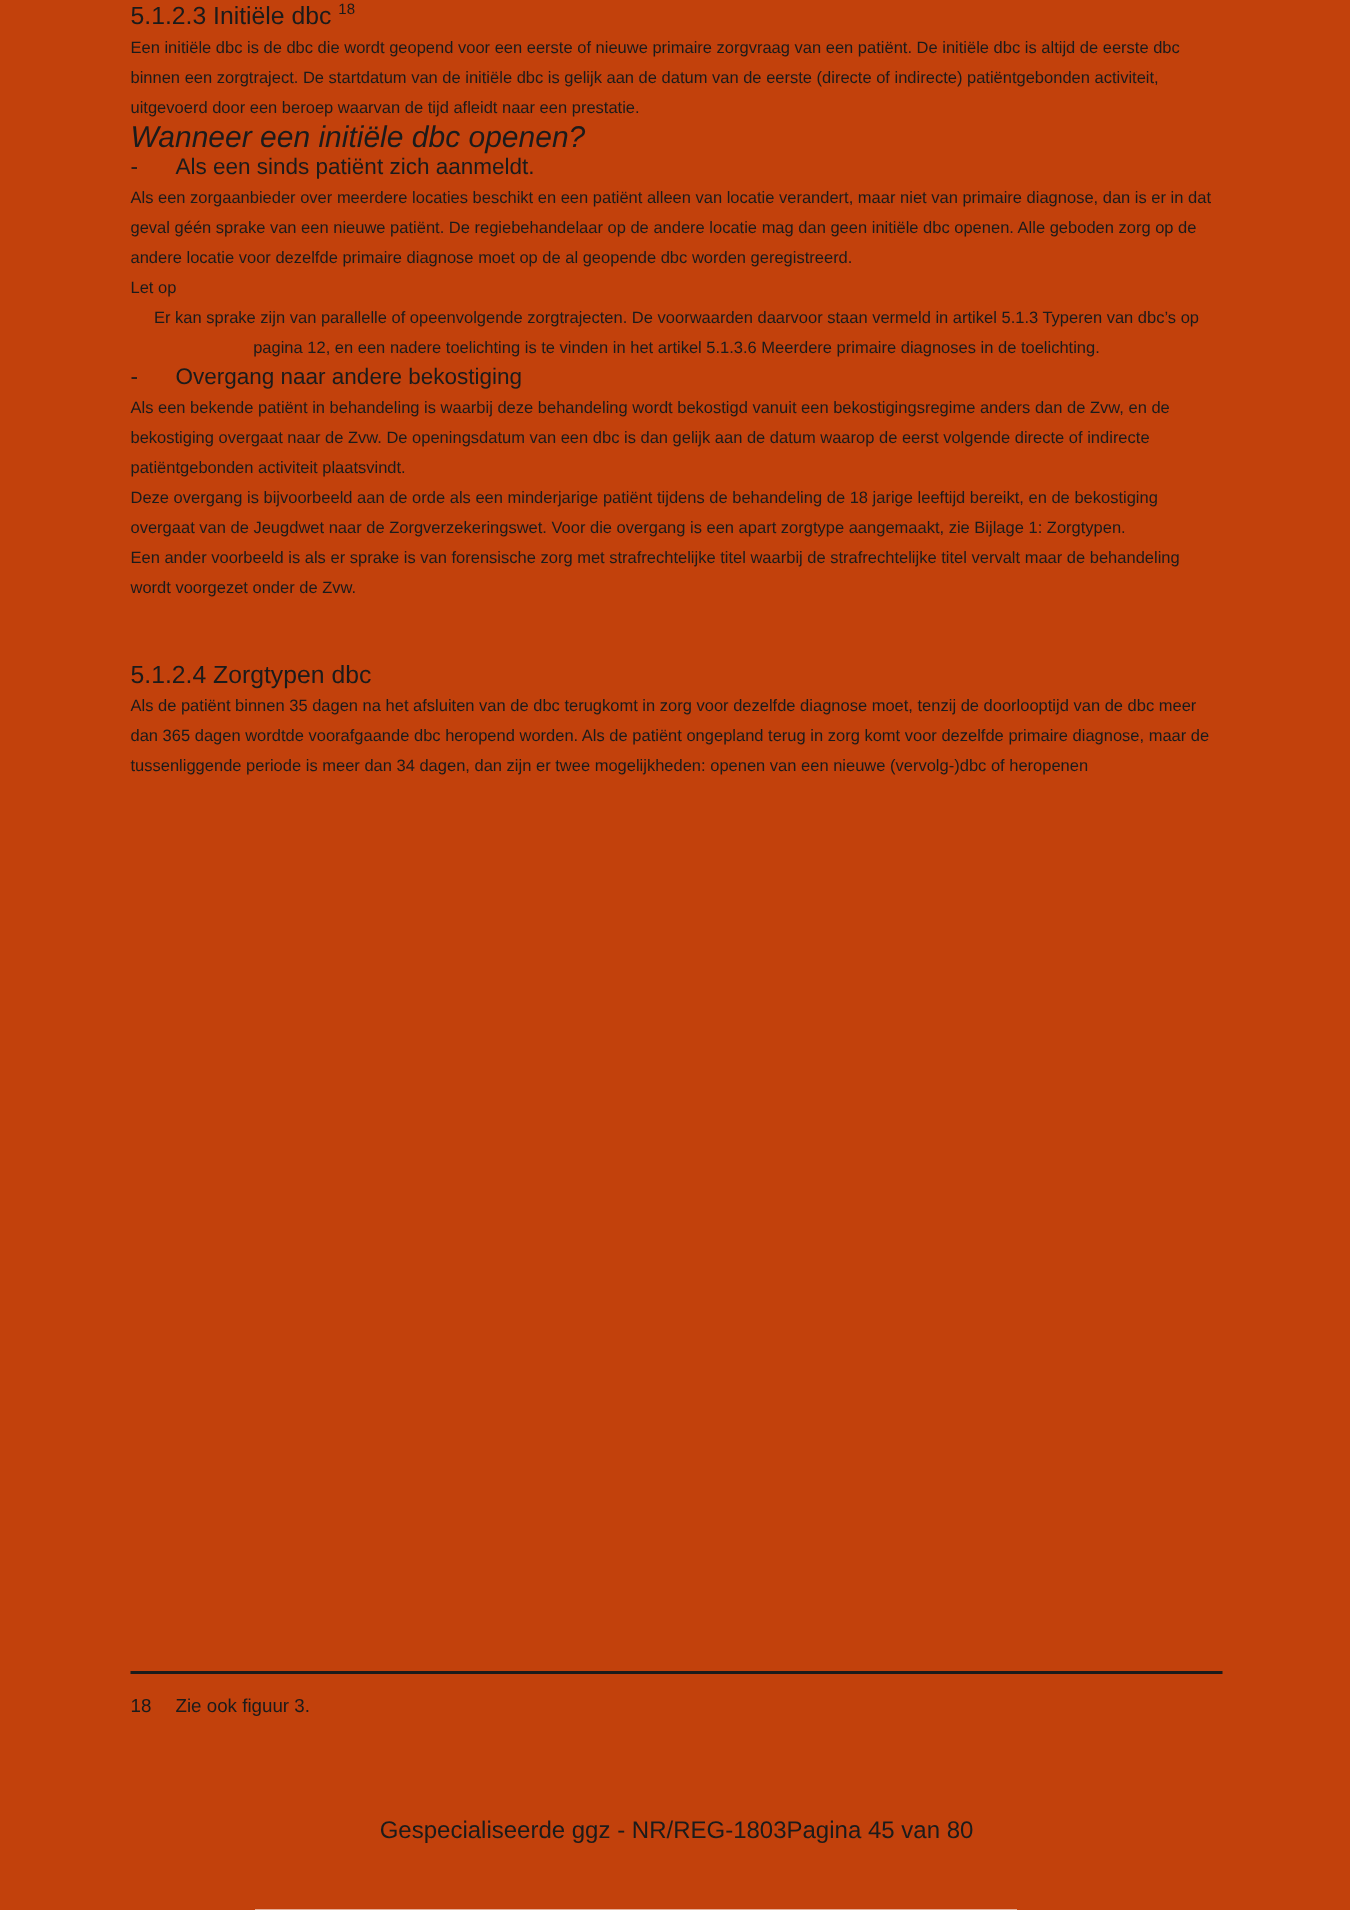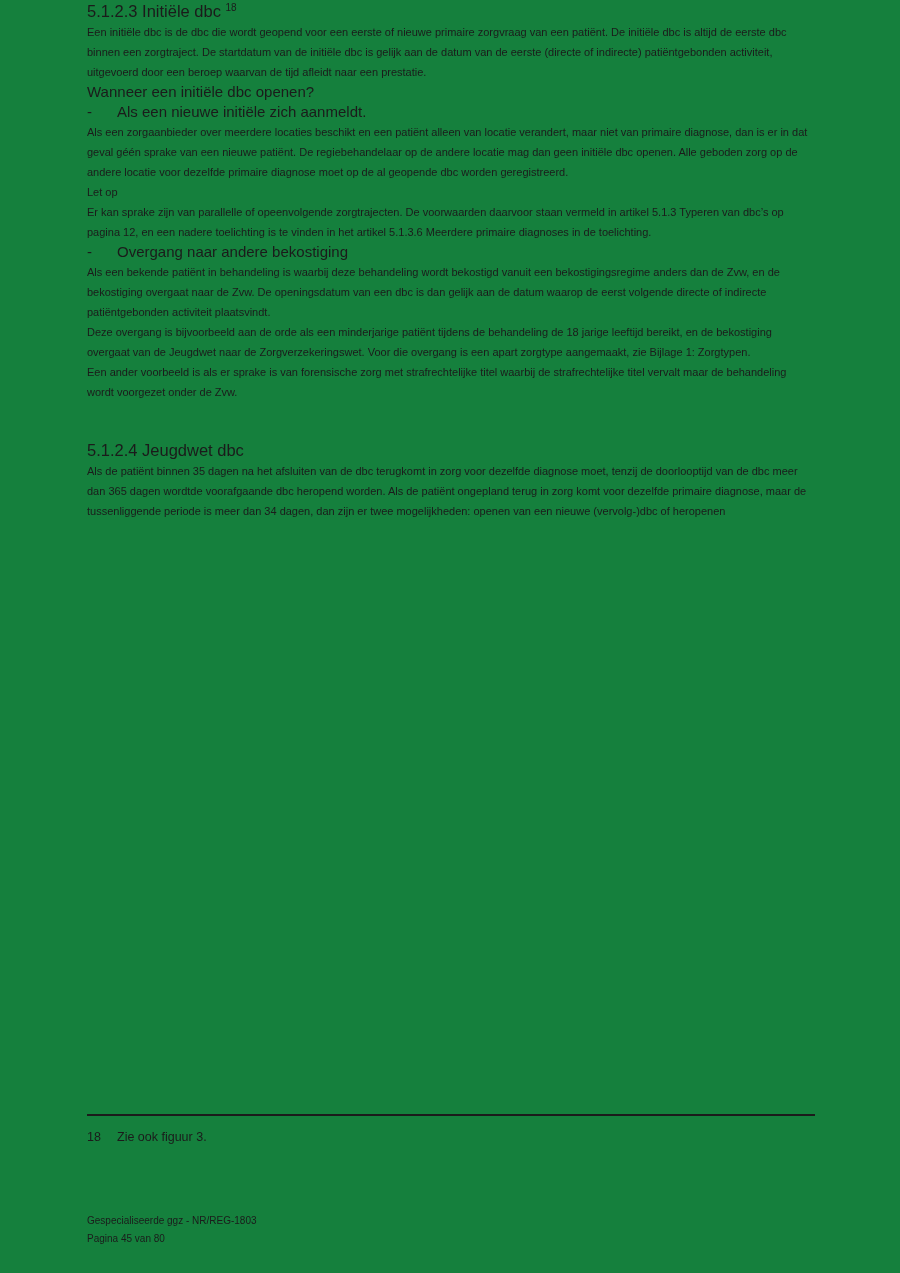--- a/index.html
+++ b/index.html
@@ -4,21 +4,21 @@
 <style>
   html, body {
     margin: 0;
     padding: 0;
     background: #ffffff;
   }
   .page {
     position: relative;
     width: 900px;
     height: 1273px;
-    background: #15803d;
+    background: #c2410c;
     font-family: "Liberation Sans", sans-serif;
     color: #1b1b1b;
     overflow: hidden;
   }
   .content {
     position: absolute;
     left: 87px;
     top: 0;
     width: 728px;
   }
@@ -35,39 +35,40 @@
   .heading sup {
     font-size: 10px;
     vertical-align: super;
     line-height: 0;
   }
   .body-par {
     font-size: 11px;
     line-height: 20px;
   }
   .italic-heading {
-    font-size: 15px;
+    font-size: 20px;
     line-height: 20px;
+    font-style: italic;
   }
   .bullet {
     font-size: 15px;
     line-height: 20px;
   }
   .bullet .dash {
     display: inline-block;
     width: 30px;
   }
   
   .m-intro        { margin-top: 10px; }
   .m-wanneer      { margin-top: 37px; }
   .m-b-nieuwe     { margin-top: 7px; }
   .m-locaties     { margin-top: 10px; }
   .m-b-andere     { margin-top: 33px; }
   .m-letop        { margin-top: 34px; }
-  .m-parallel     { margin-top: 8px; }
+  .m-parallel     { margin-top: 8px; text-align: center; }
   .m-b-terug      { margin-top: 37px; }
   .m-b-overgang   { margin-top: 27px; }
   .m-bekostiging  { margin-top: 8px; }
   .m-jeugdwet     { margin-top: 36px; }
   .m-forensisch   { margin-top: 8px; }
   .m-heropenen    { margin-top: 37px; }
   .m-heropenen-sub{ margin-top: 7px; }
   .m-heropenen-p  { margin-top: 0px; }
 
   .footnote-area {
@@ -89,56 +90,55 @@
     display: inline-block;
     width: 30px;
   }
   .page-footer {
     position: absolute;
     left: 87px;
     top: 1212px;
     width: 728px;
     display: flex;
     justify-content: center;
-    font-size: 10px;
+    font-size: 16px;
     line-height: 18px;
-    flex-direction: column;
   }
 </style>
 </head>
 <body>
 
 <div class="page">
   <div class="content">
 
     <h2 class="heading"><span>5.1.2.3 Initiële dbc</span> <sup>18</sup></h2>
 
     <p class="body-par m-intro">Een initiële dbc is de dbc die wordt geopend voor een eerste of nieuwe primaire zorgvraag van een patiënt. De initiële dbc is altijd de eerste dbc binnen een zorgtraject. De startdatum van de initiële dbc is gelijk aan de datum van de eerste (directe of indirecte) patiëntgebonden activiteit, uitgevoerd door een beroep waarvan de tijd afleidt naar een prestatie.</p>
 
     <h3 class="italic-heading m-wanneer">Wanneer een initiële dbc openen?</h3>
 
-    <p class="bullet m-b-nieuwe"><span class="dash">-</span><span>Als een nieuwe initiële zich aanmeldt.</span></p>
+    <p class="bullet m-b-nieuwe"><span class="dash">-</span><span>Als een sinds patiënt zich aanmeldt.</span></p>
 
     <p class="body-par m-locaties">Als een zorgaanbieder over meerdere locaties beschikt en een patiënt alleen van locatie verandert, maar niet van primaire diagnose, dan is er in dat geval géén sprake van een nieuwe patiënt. De regiebehandelaar op de andere locatie mag dan geen initiële dbc openen. Alle geboden zorg op de andere locatie voor dezelfde primaire diagnose moet op de al geopende dbc worden geregistreerd.</p>
 
 
     <p class="body-par m-letop">Let op</p>
 
     <p class="body-par m-parallel">Er kan sprake zijn van parallelle of opeenvolgende zorgtrajecten. De voorwaarden daarvoor staan vermeld in artikel 5.1.3 Typeren van dbc’s op pagina 12, en een nadere toelichting is te vinden in het artikel 5.1.3.6 Meerdere primaire diagnoses in de toelichting.</p>
 
 
     <p class="bullet m-b-overgang"><span class="dash">-</span><span>Overgang naar andere bekostiging</span></p>
 
     <p class="body-par m-bekostiging">Als een bekende patiënt in behandeling is waarbij deze behandeling wordt bekostigd vanuit een bekostigingsregime anders dan de Zvw, en de bekostiging overgaat naar de Zvw. De openingsdatum van een dbc is dan gelijk aan de datum waarop de eerst volgende directe of indirecte patiëntgebonden activiteit plaatsvindt.</p>
 
     <p class="body-par m-jeugdwet">Deze overgang is bijvoorbeeld aan de orde als een minderjarige patiënt tijdens de behandeling de 18 jarige leeftijd bereikt, en de bekostiging overgaat van de Jeugdwet naar de Zorgverzekeringswet. Voor die overgang is een apart zorgtype aangemaakt, zie Bijlage 1: Zorgtypen.</p>
 
     <p class="body-par m-forensisch">Een ander voorbeeld is als er sprake is van forensische zorg met strafrechtelijke titel waarbij de strafrechtelijke titel vervalt maar de behandeling wordt voorgezet onder de Zvw.</p>
 
-    <h2 class="heading m-heropenen" style="margin-top:37px;">5.1.2.4 Jeugdwet dbc</h2>
+    <h2 class="heading m-heropenen" style="margin-top:37px;">5.1.2.4 Zorgtypen dbc</h2>
 
 
     <p class="body-par m-heropenen-p">Als de patiënt binnen 35 dagen na het afsluiten van de dbc terugkomt in zorg voor dezelfde diagnose moet, tenzij de doorlooptijd van de dbc meer dan 365 dagen wordtde voorafgaande dbc heropend worden. Als de patiënt ongepland terug in zorg komt voor dezelfde primaire diagnose, maar de tussenliggende periode is meer dan 34 dagen, dan zijn er twee mogelijkheden: openen van een nieuwe (vervolg-)dbc of heropenen</p>
 
   </div>
 
   <div class="footnote-area">
     <hr class="footnote-rule">
     <p class="footnote"><span class="fn-num">18</span><span>Zie ook figuur 3.</span></p>
   </div>

